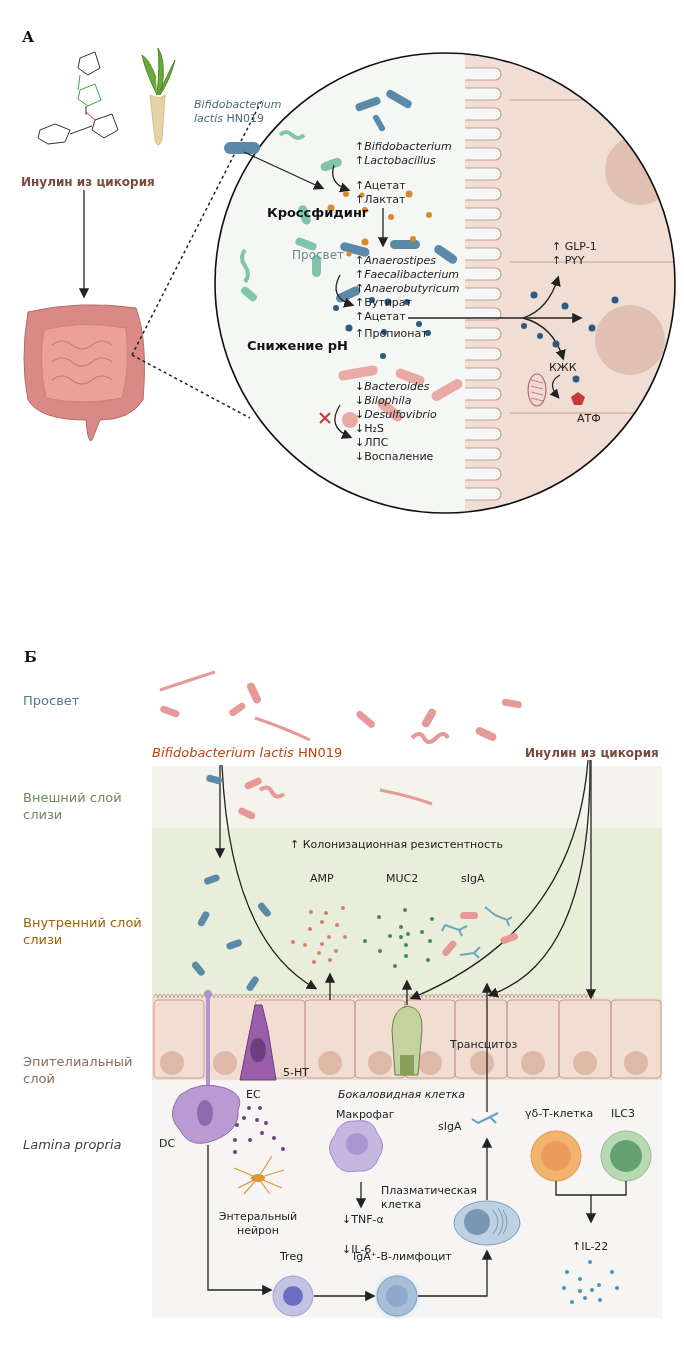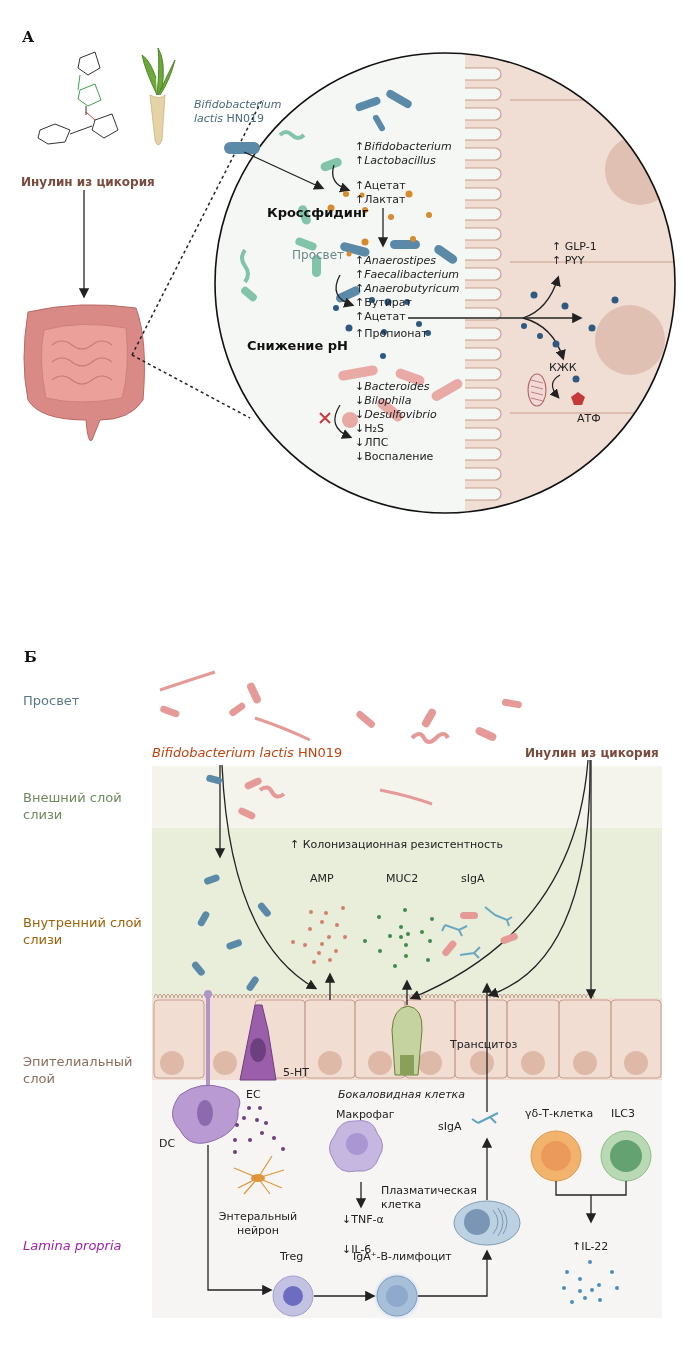--- a/index.html
+++ b/index.html
@@ -399,21 +399,21 @@
 </div>
 <div class="abs lbl-sm" style="left:549px;top:361px;">КЖК</div>
 <div class="abs lbl-sm" style="left:577px;top:412px;">АТФ</div>
 
 <div class="abs panel-letter" style="left:24px;top:648px;">Б</div>
 
 <div class="abs layer-lbl" style="left:23px;top:692px;color:#5a7a85;width:120px;">Просвет</div>
 <div class="abs layer-lbl" style="left:23px;top:789px;color:#6e8a5e;width:120px;">Внешний слой слизи</div>
 <div class="abs layer-lbl" style="left:23px;top:914px;color:#a16207;width:130px;">Внутренний слой слизи</div>
 <div class="abs layer-lbl" style="left:23px;top:1041px;color:#8a6e5e;width:120px;margin-top:12px;">Эпителиальный слой</div>
-<div class="abs layer-lbl" style="left:23px;top:1237px;color:#a21caf;font-style:italic;">Lamina propria</div>
+<div class="abs layer-lbl" style="left:23px;top:1136px;color:#404040;font-style:italic;">Lamina propria</div>
 
 <div class="abs" style="left:152px;top:745px;font-size:13px;color:#c2410c;white-space:nowrap;">
   <span style="font-style:italic;">Bifidobacterium lactis</span> <span>HN019</span>
 </div>
 <div class="abs brown-bold" style="left:525px;top:746px;">Инулин из цикория</div>
 
 <div class="abs lbl-sm" style="left:290px;top:838px;">↑ Колонизационная резистентность</div>
 <div class="abs lbl-sm" style="left:310px;top:872px;">AMP</div>
 <div class="abs lbl-sm" style="left:386px;top:872px;">MUC2</div>
 <div class="abs lbl-sm" style="left:461px;top:872px;">sIgA</div>

